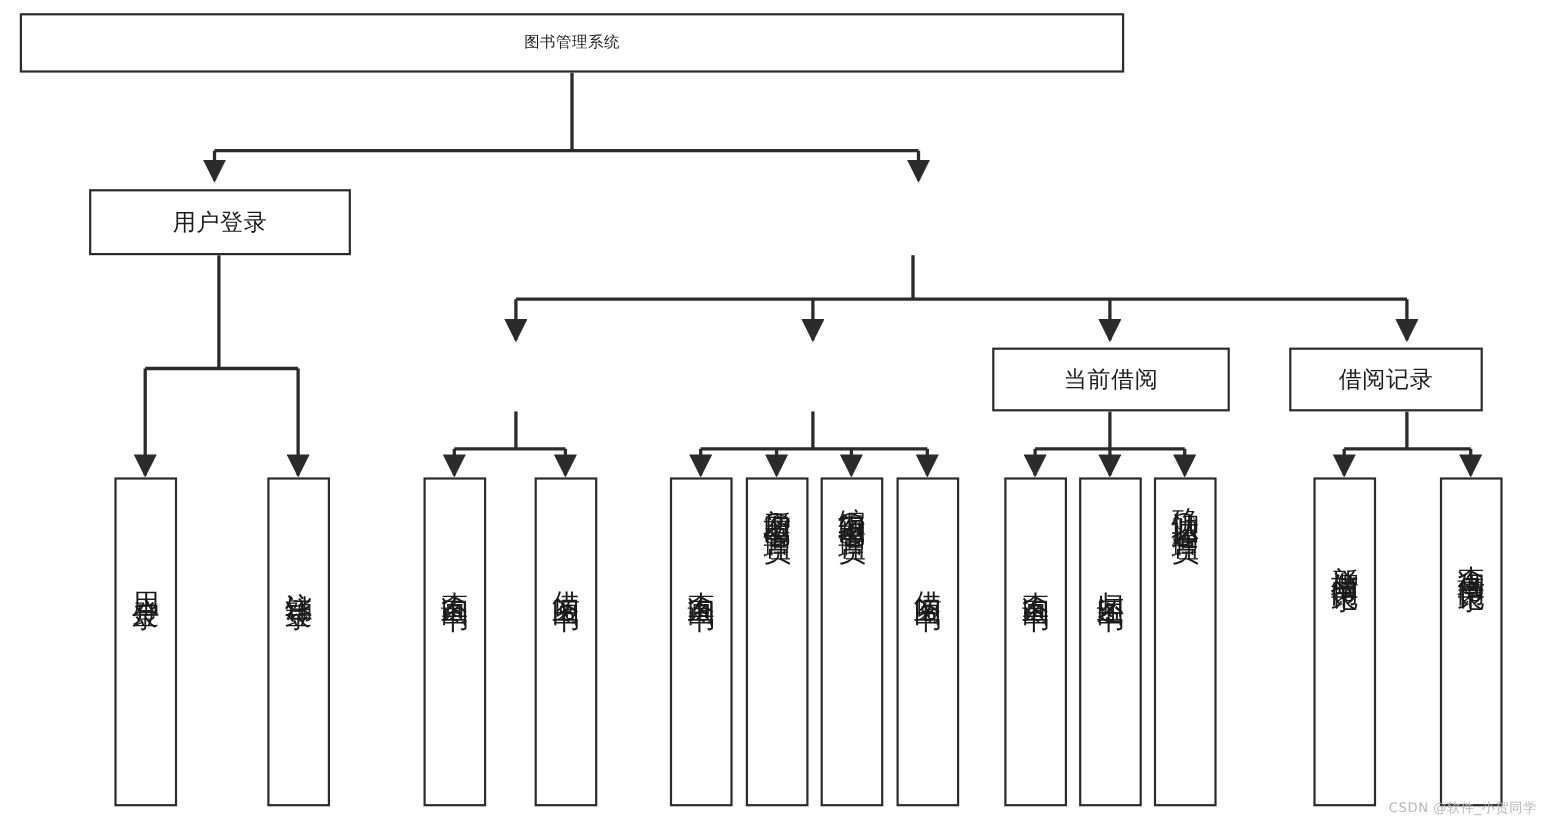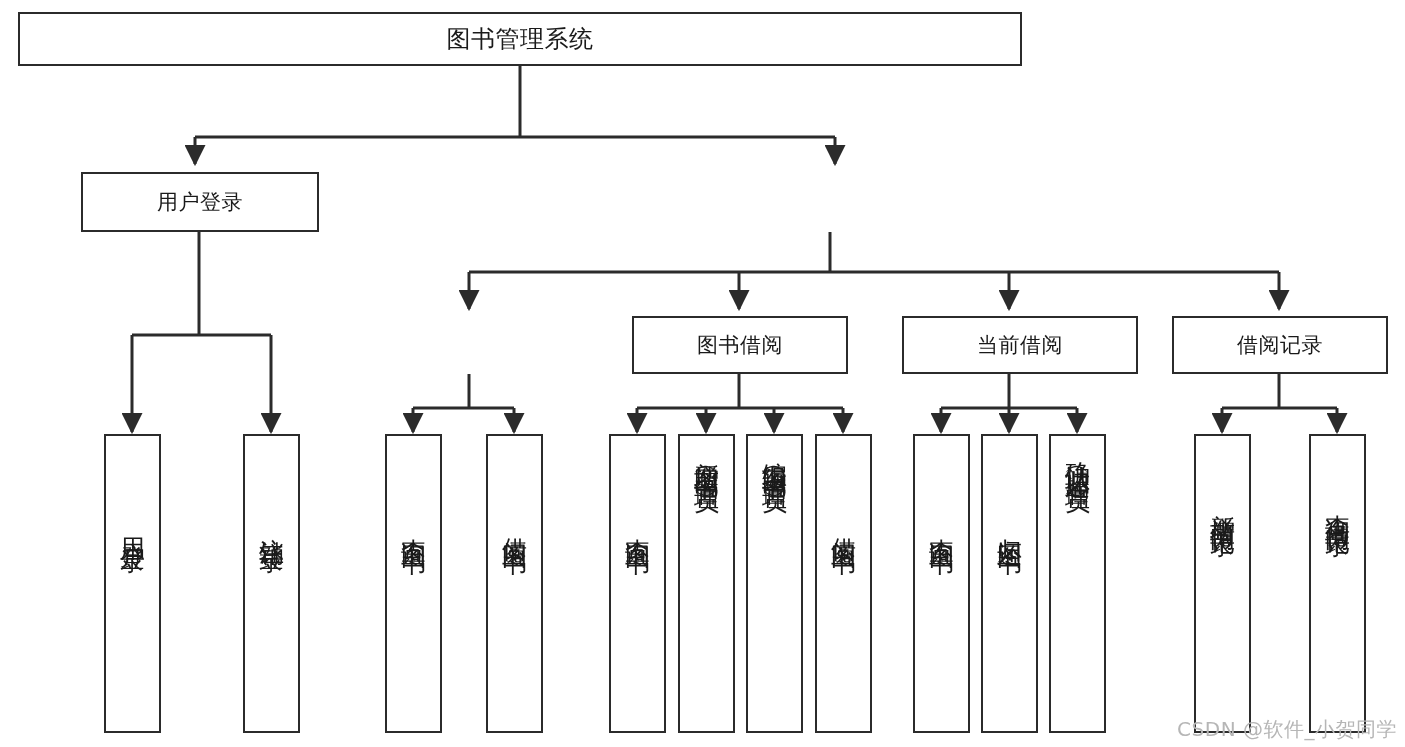--- a/index.html
+++ b/index.html
@@ -40,21 +40,21 @@
   .node .label {
     display: block;
     line-height: 1.18;
     letter-spacing: 0.5px;
   }
   
   .node.h .label {
     font-size: 21px;
   }
   .node.root .label {
-    font-size: 24px;
+    font-size: 14px;
   }
   
   .node.v {
     align-items: flex-start;
     justify-content: center;
     padding-top: 6px;
   }
   .node.v .label {
     writing-mode: vertical-rl;
     text-orientation: upright;
@@ -66,21 +66,21 @@
   .node.v.pad .label {
     margin-top: 76px;
   }
   .node.v.pad2 .label {
     margin-top: 52px;
   }
   .watermark {
     position: absolute;
     right: 8px;
     bottom: 4px;
-    font-size: 20px;
+    font-size: 12px;
     color: #b6b6b6;
     letter-spacing: 0.5px;
     white-space: nowrap;
     user-select: none;
   }
 </style>
 </head>
 <body>
 
 <div id="diagram">
@@ -138,29 +138,26 @@
   <div class="node h root" style="left:18px; top:12px; width:1004px; height:54px;">
     <span class="label">图书管理系统</span>
   </div>
 
   <div class="node h" style="left:81px; top:172px; width:238px; height:60px;">
     <span class="label">用户登录</span>
   </div>
 
 
 
-  <div class="node h" style="left:632px; top:316px; width:216px; height:58px;">
-    <span class="label">图书借阅</span>
-  </div>
-
-  <div class="node h" style="left:902px; top:316px; width:236px; height:58px;">
+
+  <div class="node h" style="left:902px; top:316px; width:216px; height:58px;">
     <span class="label">当前借阅</span>
   </div>
 
-  <div class="node h" style="left:1172px; top:316px; width:216px; height:58px;">
+  <div class="node h" style="left:1172px; top:316px; width:176px; height:58px;">
     <span class="label">借阅记录</span>
   </div>
 
   <div class="node v pad" style="left:104px; top:434px; width:57px; height:299px;">
     <span class="label">用户登录</span>
   </div>
 
   <div class="node v pad" style="left:243px; top:434px; width:57px; height:299px;">
     <span class="label">注销登录</span>
   </div>

